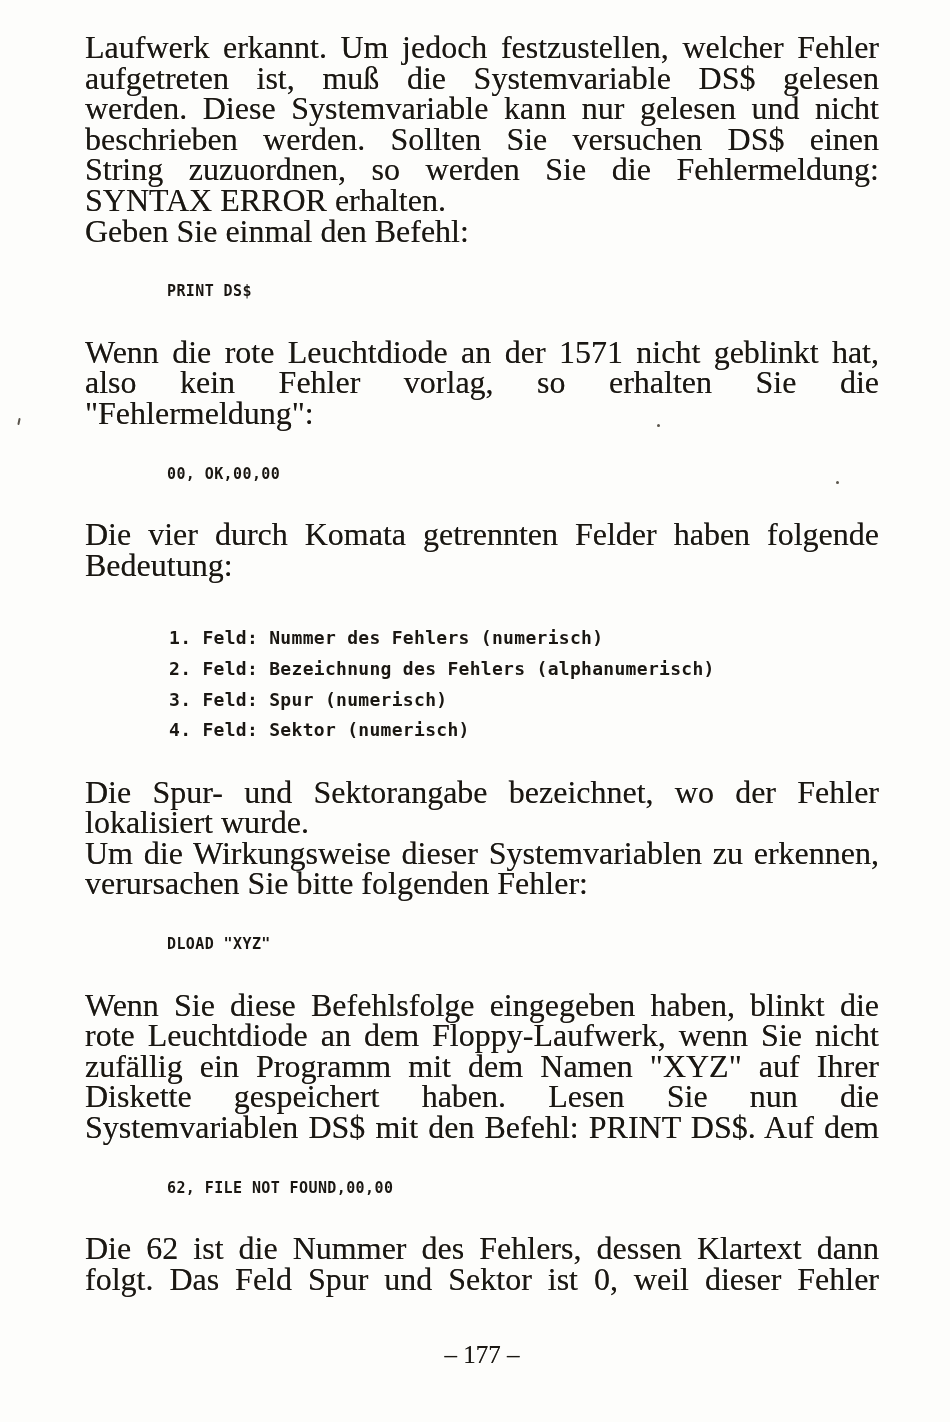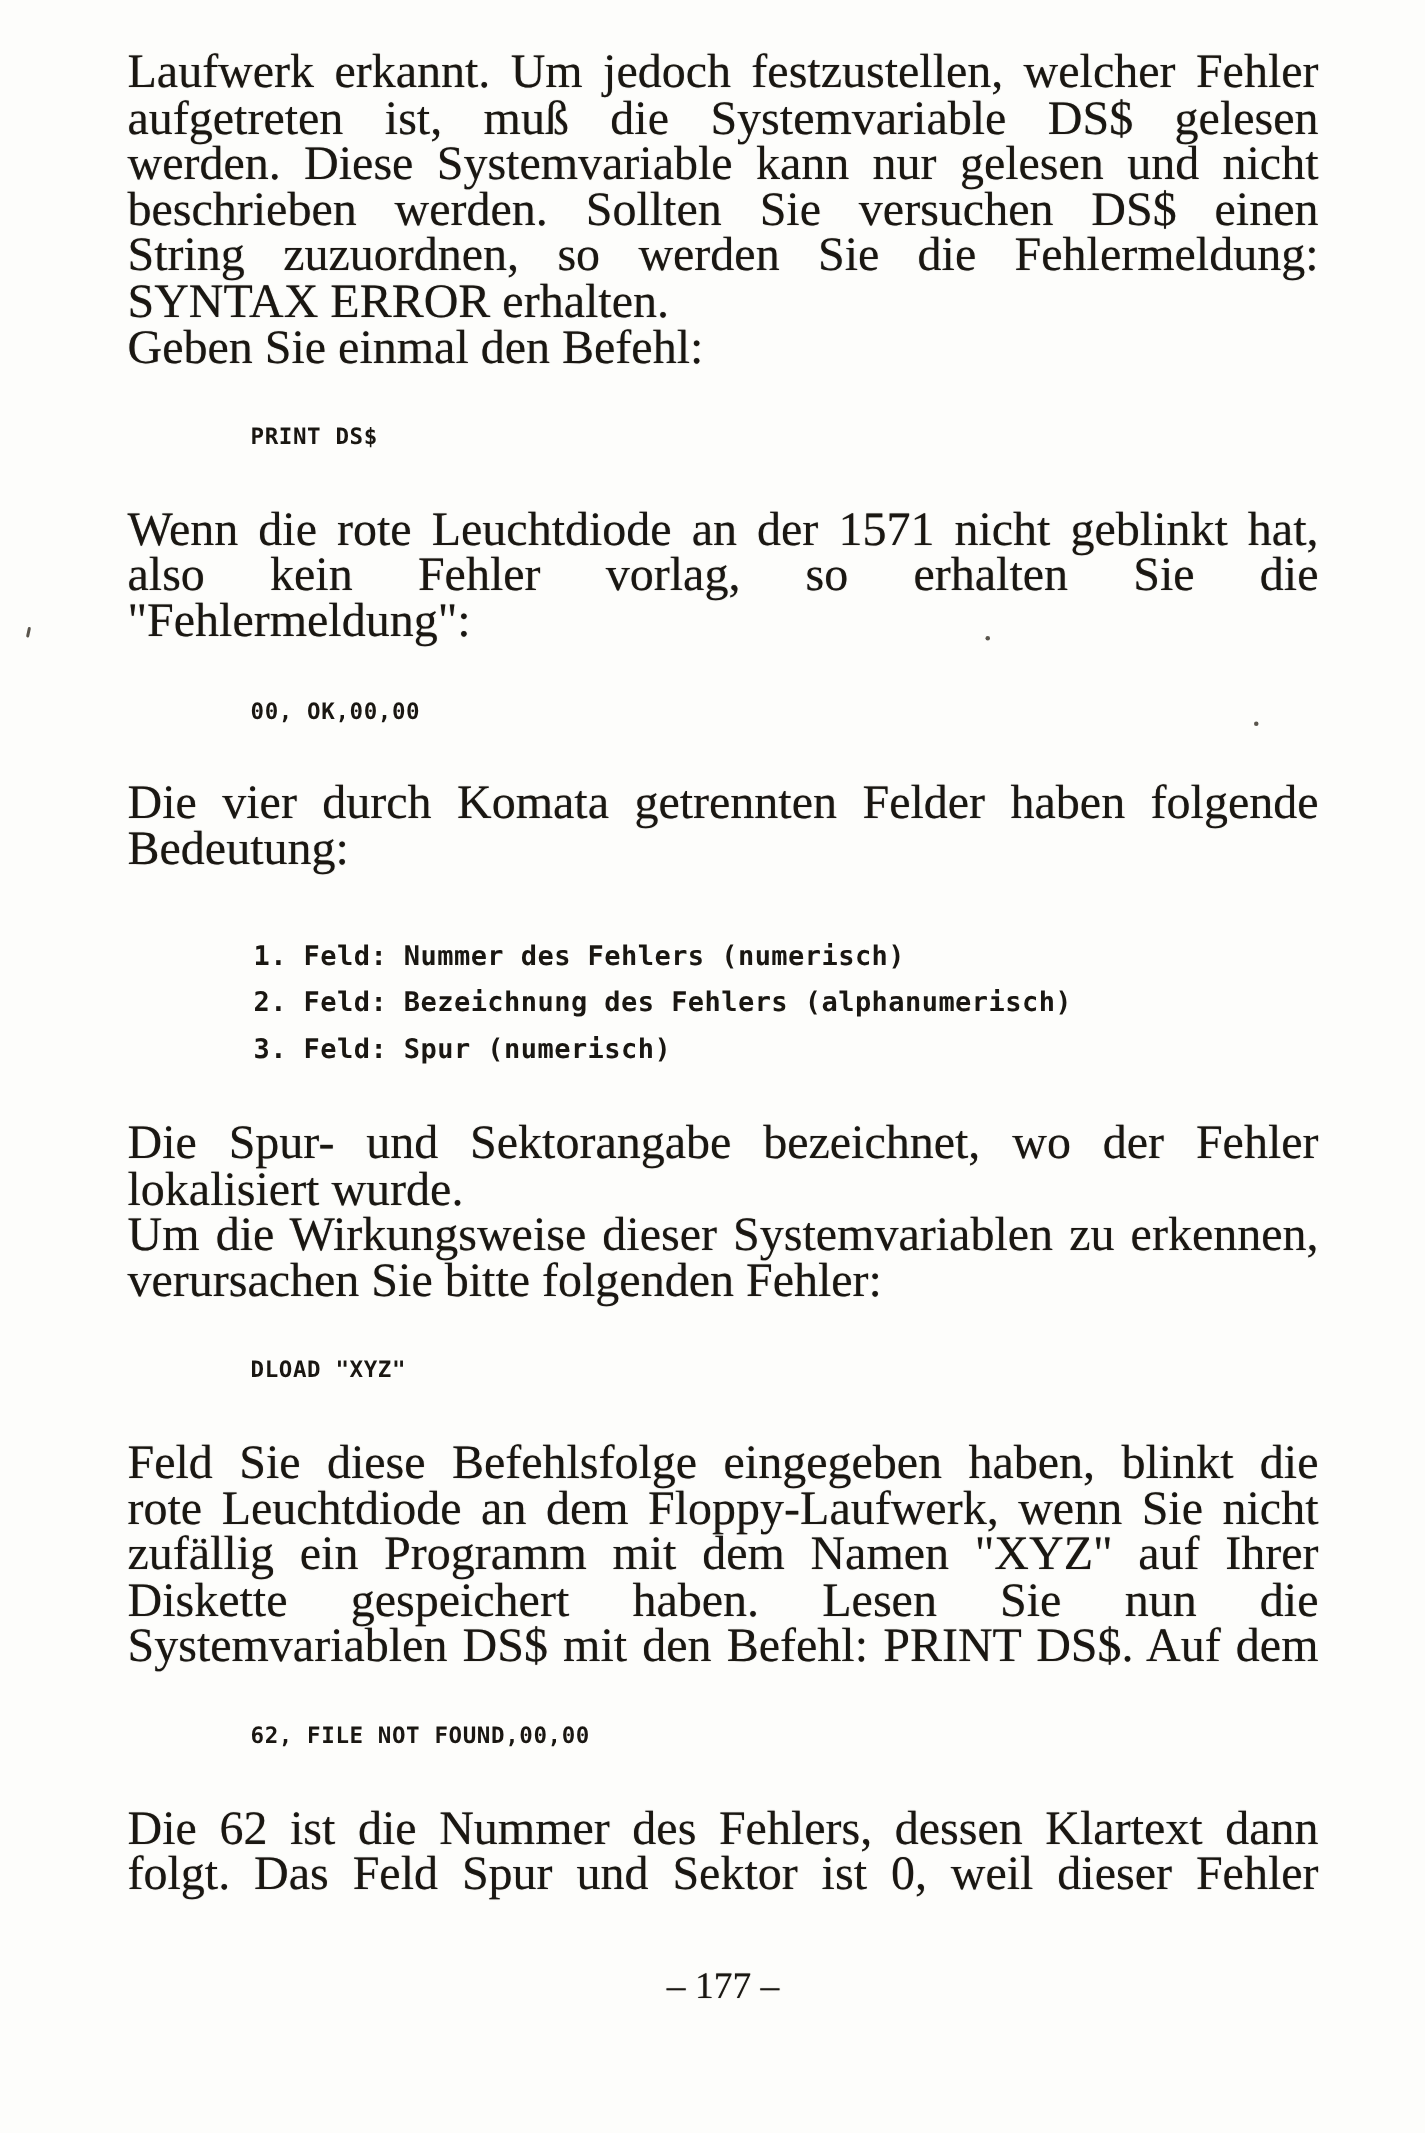--- a/index.html
+++ b/index.html
@@ -94,36 +94,37 @@
 
   <div class="para">
     <div class="tl">Die vier durch Komata getrennten Felder haben folgende</div>
     <div class="tl end">Bedeutung:</div>
   </div>
 
   <div class="fields">
     <div class="field-line">1. Feld: Nummer des Fehlers (numerisch)</div>
     <div class="field-line">2. Feld: Bezeichnung des Fehlers (alphanumerisch)</div>
     <div class="field-line">3. Feld: Spur (numerisch)</div>
+    <div class="field-line">4. Feld: Sektor (numerisch)</div>
   </div>
 
   <div class="para">
     <div class="tl">Die Spur- und Sektorangabe bezeichnet, wo der Fehler</div>
     <div class="tl end">lokalisiert wurde.</div>
   </div>
 
   <div class="para">
     <div class="tl">Um die Wirkungsweise dieser Systemvariablen zu erkennen,</div>
     <div class="tl end">verursachen Sie bitte folgenden Fehler:</div>
   </div>
 
   <div class="code">DLOAD "XYZ"</div>
 
   <div class="para">
-    <div class="tl">Feld Sie diese Befehlsfolge eingegeben haben, blinkt die</div>
+    <div class="tl">Wenn Sie diese Befehlsfolge eingegeben haben, blinkt die</div>
     <div class="tl">rote Leuchtdiode an dem Floppy-Laufwerk, wenn Sie nicht</div>
     <div class="tl">zufällig ein Programm mit dem Namen "XYZ" auf Ihrer</div>
     <div class="tl">Diskette gespeichert haben. Lesen Sie nun die</div>
     <div class="tl">Systemvariablen DS$ mit den Befehl: PRINT DS$. Auf dem</div>
   </div>
 
   <div class="code">62, FILE NOT FOUND,00,00</div>
 
   <div class="para">
     <div class="tl">Die 62 ist die Nummer des Fehlers, dessen Klartext dann</div>

